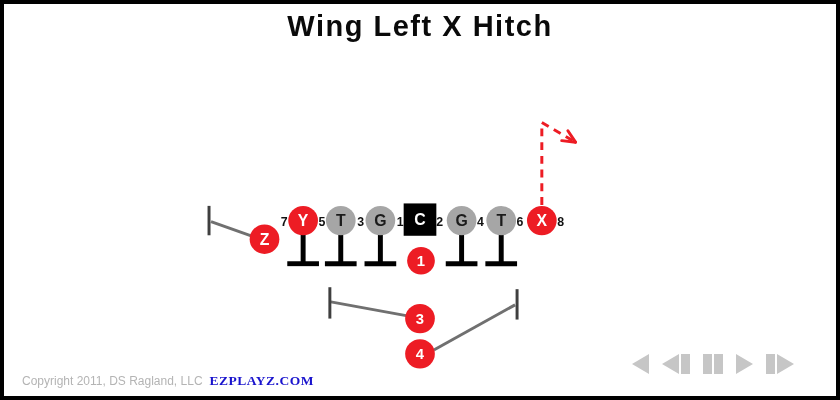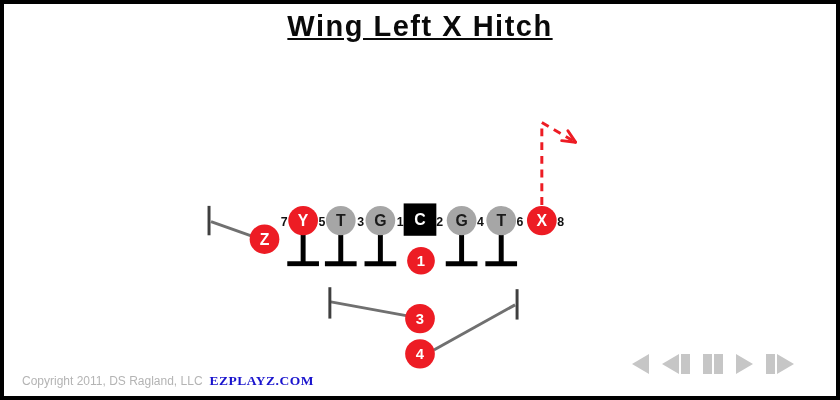--- a/index.html
+++ b/index.html
@@ -10,21 +10,20 @@
     border:4px solid #000;
     background:#fff;
     font-family:"Liberation Sans", sans-serif;
     overflow:hidden;
   }
   .title{
     position:absolute;top:6px;left:0;width:100%;
     text-align:center;
     font-size:29px;font-weight:bold;letter-spacing:1.5px;
     color:#0a0a0a;
-    text-decoration:underline;
   }
   #field{position:absolute;left:0;top:0;width:100%;height:100%;}
   .footer{
     position:absolute;left:18px;bottom:7px;
     font-size:12px;color:#b4b4b4;
     white-space:nowrap;
   }
   .footer .link{
     font-family:"Liberation Serif", serif;
     font-weight:bold;font-size:13.5px;

